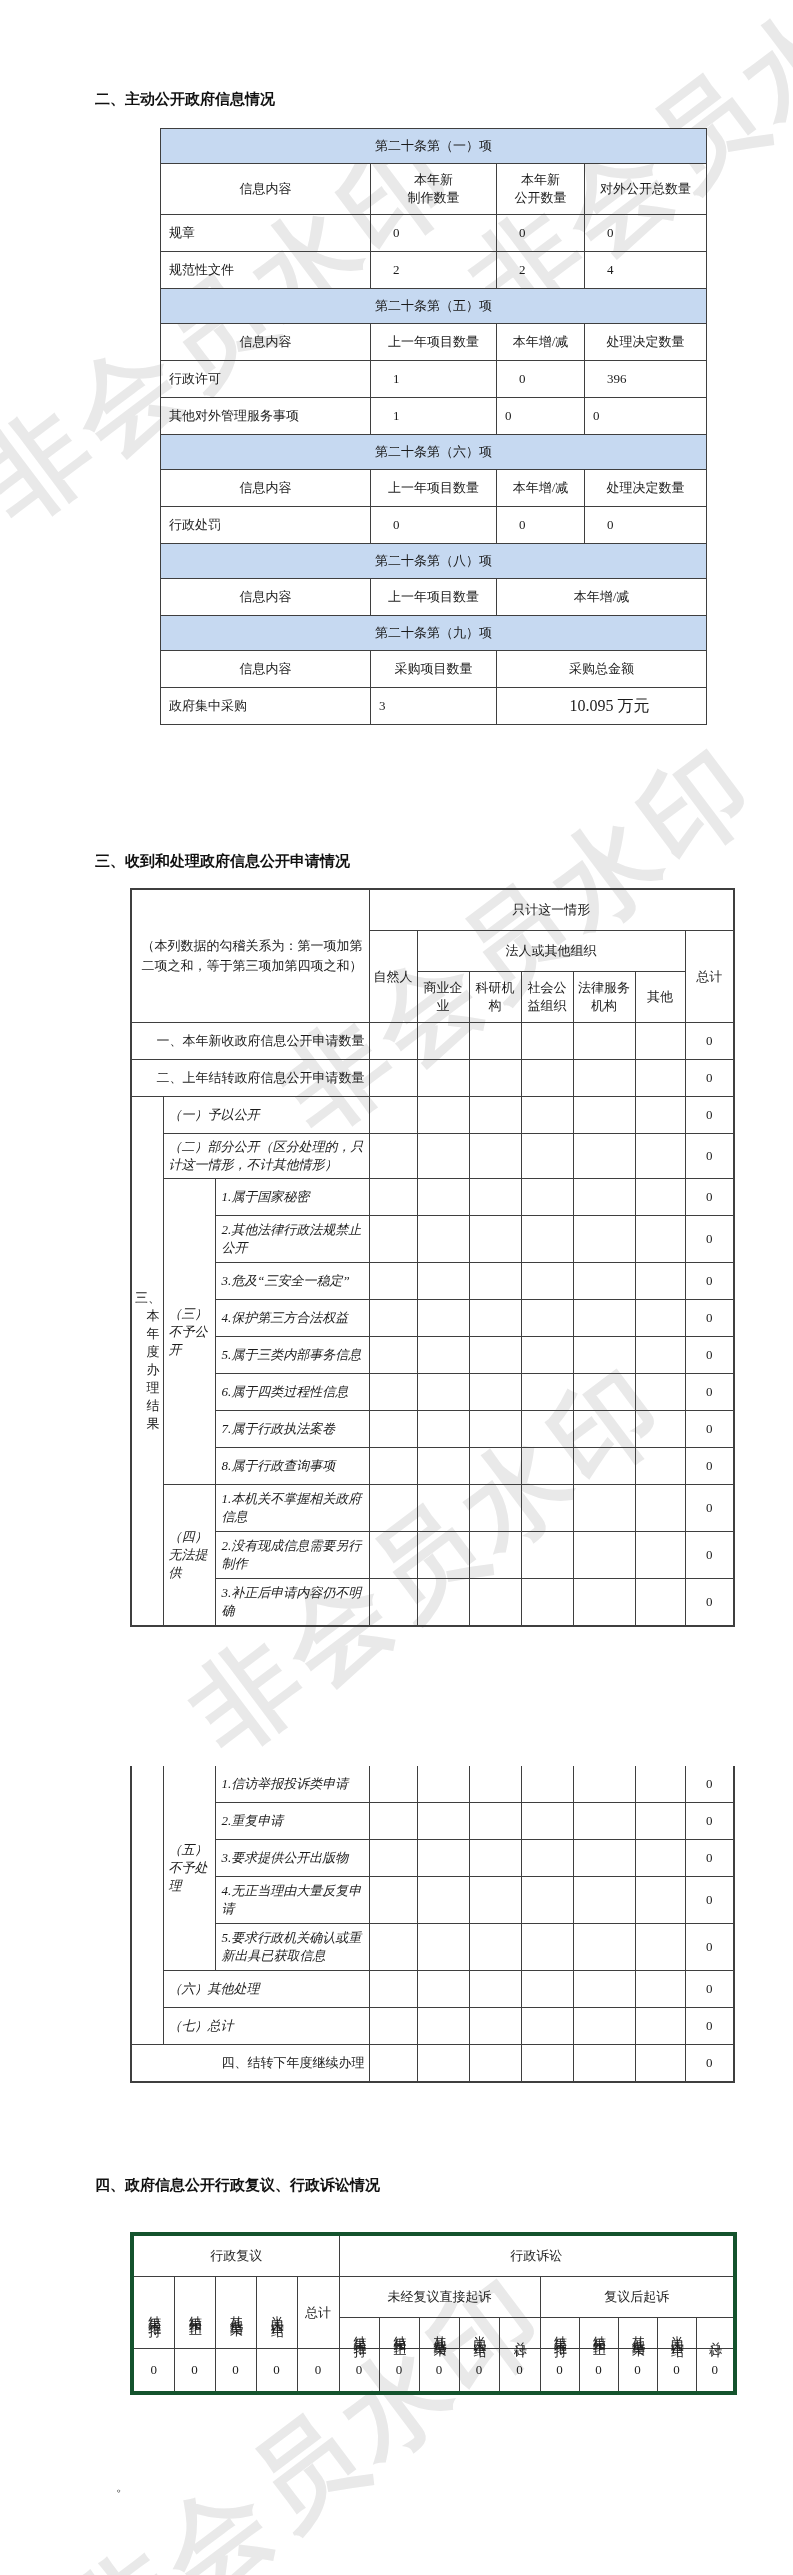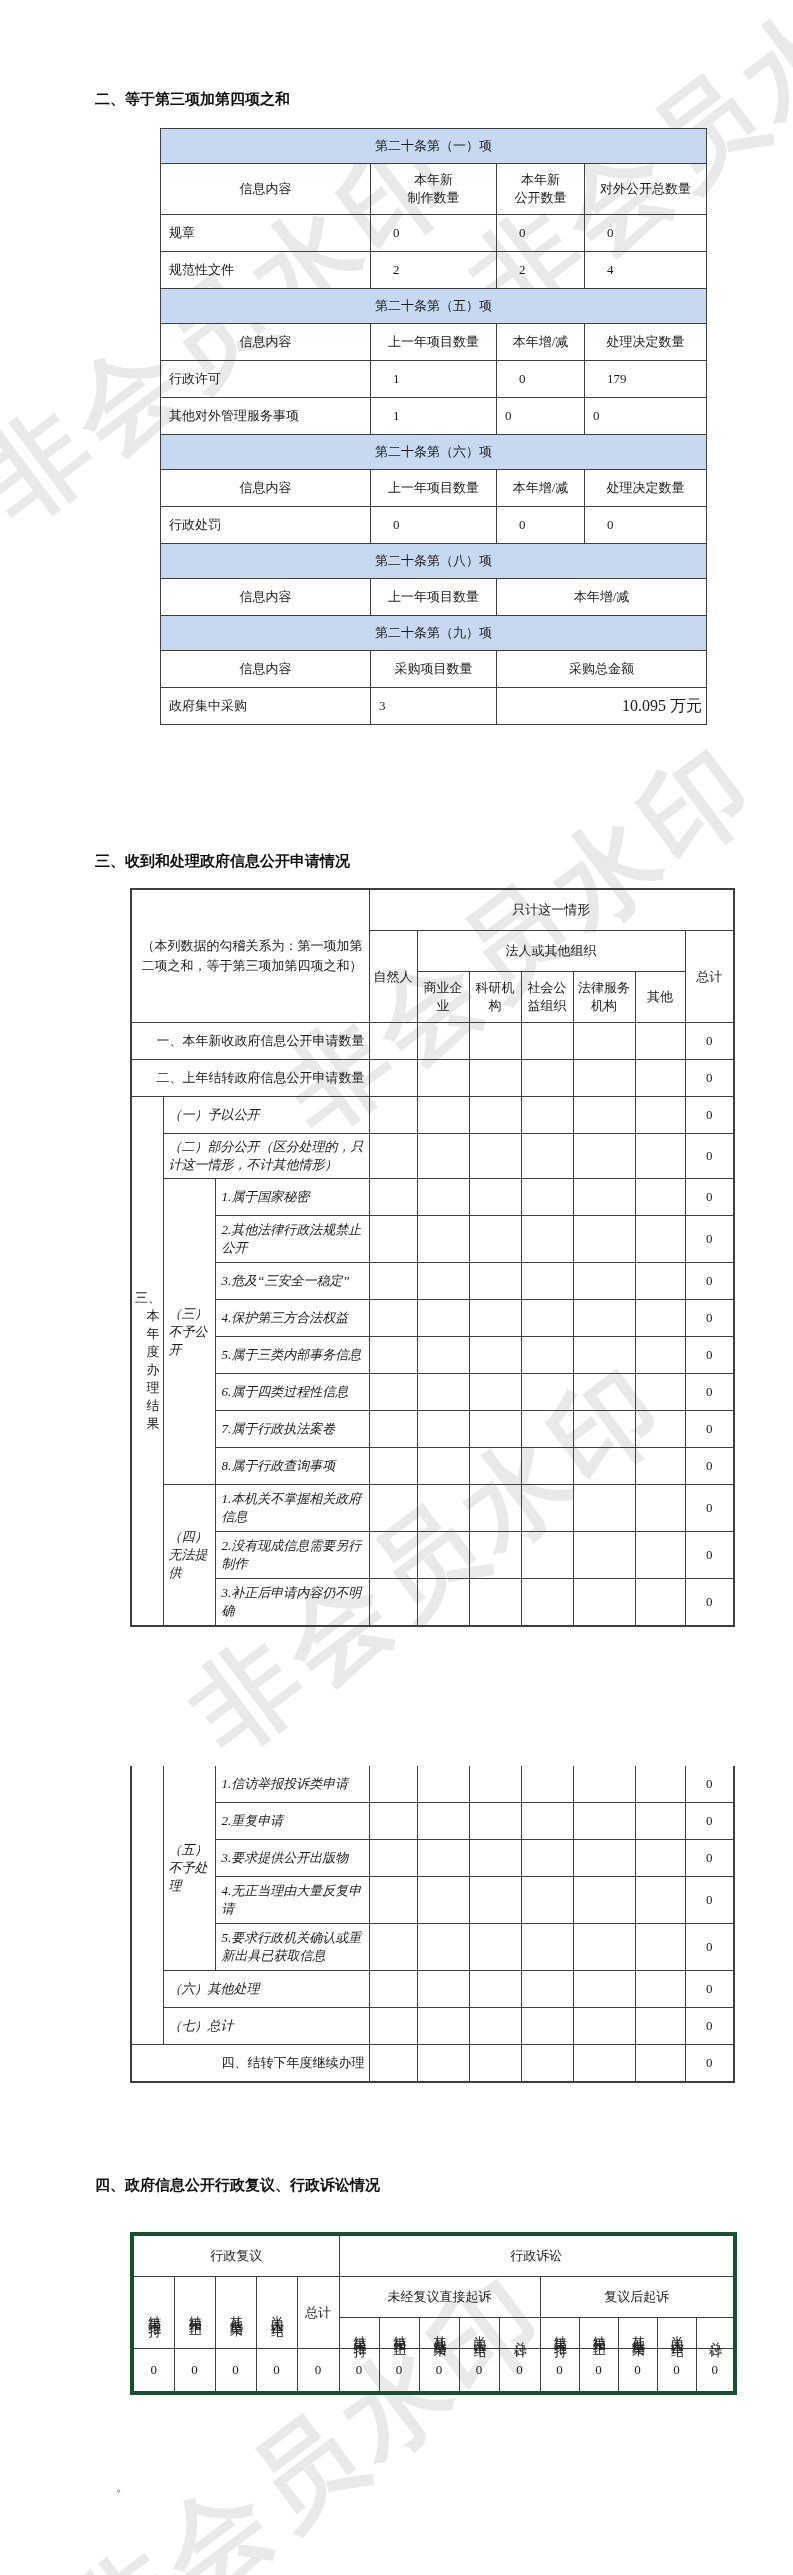--- a/index.html
+++ b/index.html
@@ -20,21 +20,21 @@
     line-height:18px;padding:7px 4px;word-break:break-all;white-space:pre-line;
   }
   
   .ta{left:160px;top:128px;width:546px;border:1px solid #3f3f3f;}
   .ta .band{background:#c6d9f1;text-align:center;height:20px;}
   .ta th{text-align:center;height:22px;}
   .ta td.lb{text-align:left;padding-left:8px;height:22px;}
   .ta td.v {text-align:left;padding-left:22px;height:22px;}
   .ta td.v8{text-align:left;padding-left:8px;height:22px;}
   .ta td.vc{text-align:center;height:22px;}
-  .ta td.money{text-align:right;padding-left:20px;font-size:16px;height:22px;}
+  .ta td.money{text-align:center;padding-left:20px;font-size:16px;height:22px;}
   
   .tb{left:130px;width:603px;border:2px solid #3f3f3f;}
   .tb1{top:888px;}
   .tb2{top:1766px;border-top:none;}
   .tb2 tr:first-child td{border-top:none;}
   .tb th{text-align:center;}
   .tb td.note{text-align:right;padding:6px 6px;line-height:20px;}
   .tb td.lb{text-align:right;padding-left:6px;height:22px;}
   .tb td.gp{text-align:right;padding:4px 3px;}
   .tb td.gp0{border-bottom:1px solid #3f3f3f;}
@@ -53,21 +53,21 @@
 </style>
 </head>
 <body>
 
 <div class="wm" style="left:430px;top:60px;">非会员水印</div>
 <div class="wm" style="left:-60px;top:260px;">非会员水印</div>
 <div class="wm" style="left:240px;top:870px;">非会员水印</div>
 <div class="wm" style="left:150px;top:1490px;">非会员水印</div>
 <div class="wm" style="left:30px;top:2400px;">非会员水印</div>
 
-<div class="sec-title" style="left:95px;top:90px;">二、等于第三项加第四项之和</div>
+<div class="sec-title" style="left:95px;top:90px;">二、主动公开政府信息情况</div>
 
 <table class="ta">
   <colgroup>
       <col style="width:210px">
       <col style="width:126px">
       <col style="width:88px">
       <col style="width:122px">
     </colgroup>
   <tbody>
       <tr>
@@ -100,21 +100,21 @@
   <tr>
     <th>信息内容</th>
     <th>上一年项目数量</th>
     <th>本年增/减</th>
     <th>处理决定数量</th>
   </tr>
   <tr>
         <td class="lb">行政许可</td>
         <td class="v">1</td>
         <td class="v">0</td>
-        <td class="v">179</td>
+        <td class="v">396</td>
       </tr>
   <tr>
         <td class="lb">其他对外管理服务事项</td>
         <td class="v">1</td>
         <td class="v8">0</td>
         <td class="v8">0</td>
       </tr>
 
   <tr>
         <td class="band" colspan="4">第二十条第（六）项</td>

